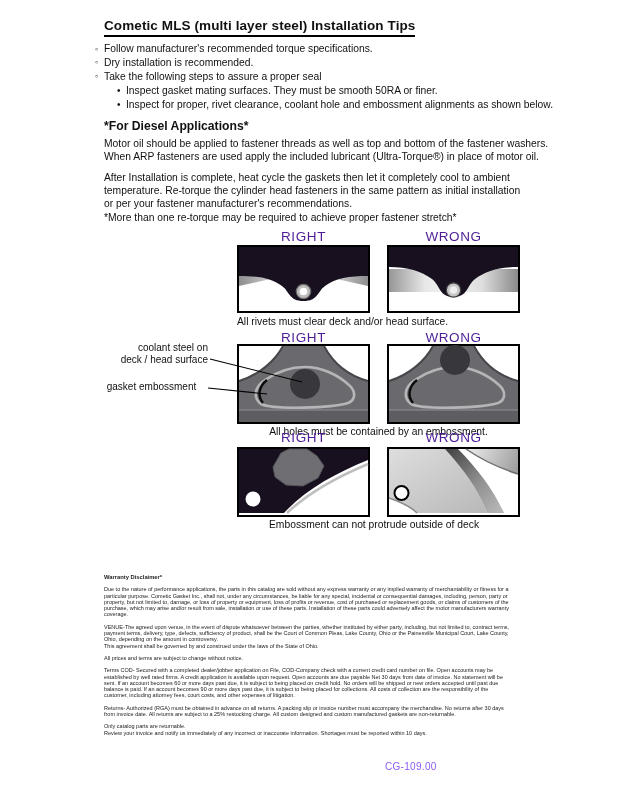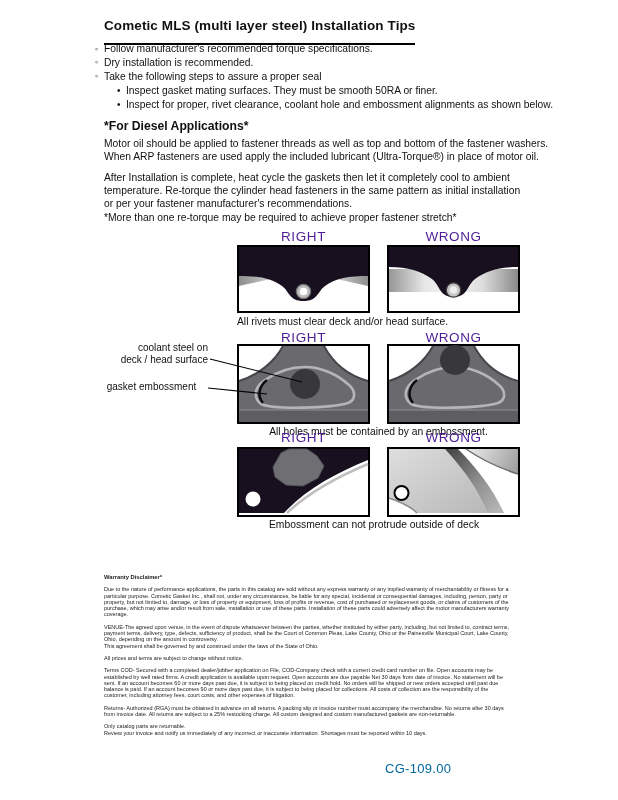--- a/index.html
+++ b/index.html
@@ -5,40 +5,40 @@
   html,body{margin:0;padding:0;background:#e8e8e8;}
   .page{
     position:relative;width:618px;height:800px;background:#ffffff;
     font-family:"Liberation Sans","DejaVu Sans",sans-serif;color:#111;
     overflow:hidden;margin:0 auto;
   }
   .abs{position:absolute;}
   .nowrap{white-space:nowrap;}
   .title{
     left:104px;top:18px;font-size:13.5px;font-weight:bold;
-    border-bottom:2px solid #000;padding-bottom:10px;letter-spacing:.1px;
+    border-bottom:2px solid #000;padding-bottom:2px;letter-spacing:.1px;
   }
   .tips{left:95px;top:42px;font-size:10.3px;line-height:13.4px;}
   .tip-row{display:flex;align-items:flex-start;}
   .tip-row .marker{width:9px;font-size:9px;flex:0 0 auto;padding-top:.5px;}
   .tip-sub{margin-left:22px;}
   .tip-sub .marker{font-size:10px;}
   .diesel-heading{left:104px;top:119px;font-size:12.2px;font-weight:bold;}
   .bodyline{font-size:10.3px;line-height:13px;}
   .para1{left:104px;top:137px;}
   .para2{left:104px;top:171px;}
   .note{left:104px;top:212px;font-size:10.3px;}
   .fig-label{font-size:13.5px;letter-spacing:.6px;text-align:center;width:133px;color:#4c1d95;}
   .caption{font-size:10.3px;color:#101010;}
   .ann-label{left:95px;width:113px;text-align:right;font-size:10px;line-height:11.5px;}
   .legal{left:104px;top:574px;width:408px;font-size:5.5px;line-height:6.3px;color:#222;}
   .legal .lh{font-weight:bold;font-size:5.8px;margin-bottom:6px;}
   .legal .lp{margin:0 0 6px 0;}
   .legal .lp-tight{margin:0;}
-  .footer-code{left:385px;top:761px;font-size:13px;letter-spacing:.3px;color:#0369a1;}
+  .footer-code{left:385px;top:761px;font-size:10px;letter-spacing:.3px;color:#8b5cf6;}
   svg{display:block;}
 </style>
 </head>
 <body>
 
 <div class="page">
 
   <div class="abs title nowrap">Cometic MLS (multi layer steel) Installation Tips</div>
 
   <div class="abs tips">

